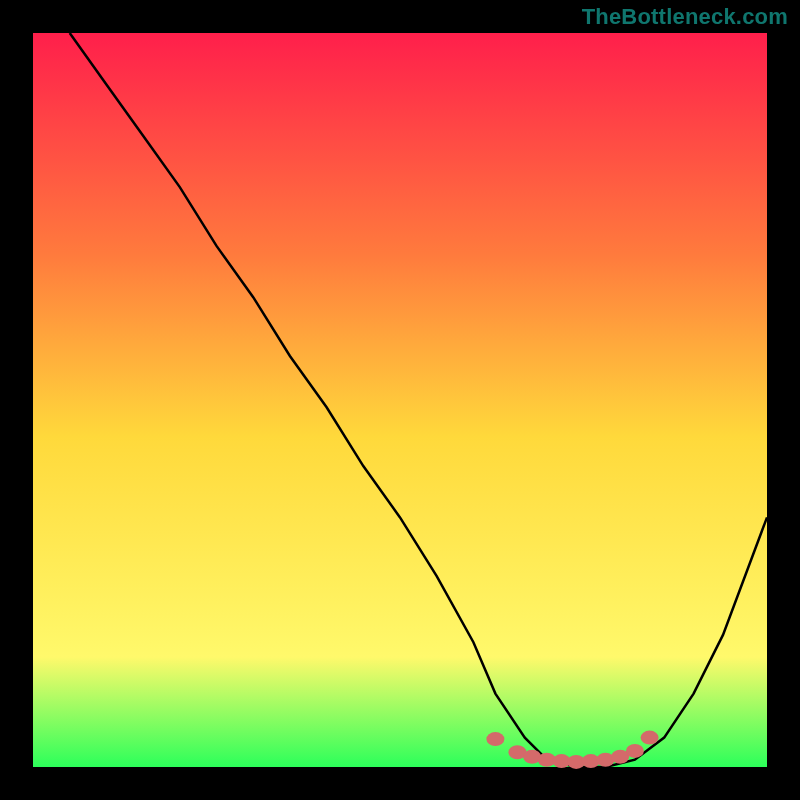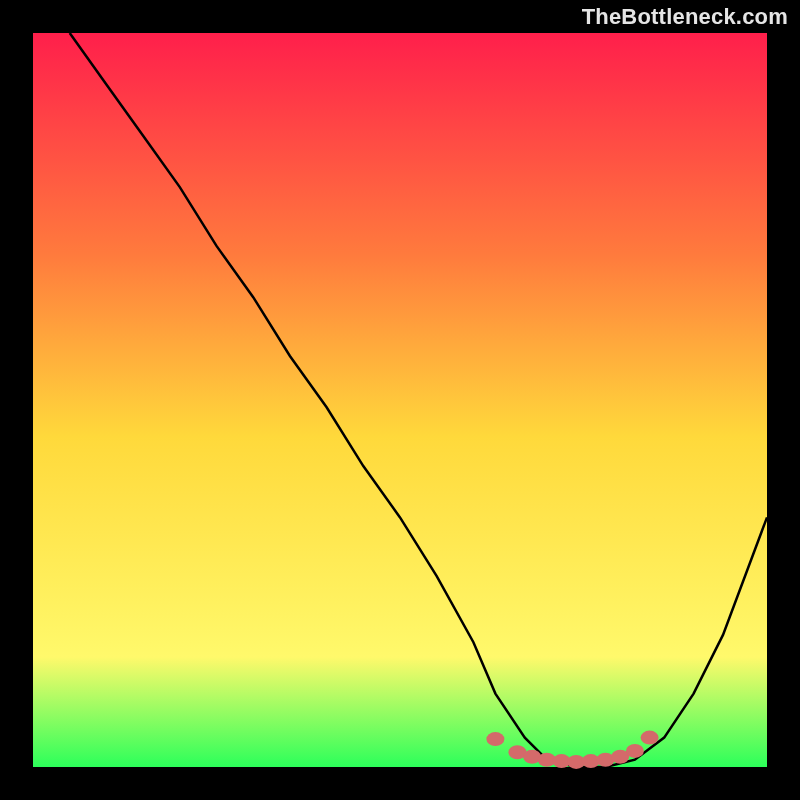--- a/index.html
+++ b/index.html
@@ -15,21 +15,21 @@
     position: relative;
     width: 800px;
     height: 800px;
   }
   .watermark {
     position: absolute;
     top: 4px;
     right: 12px;
     font-size: 22px;
     font-weight: 600;
-    color: #e5e5e5;
+    color: #0f766e;
     letter-spacing: 0.2px;
     user-select: none;
   }
   svg {
     display: block;
   }
 </style>
 </head>
 <body>
 

